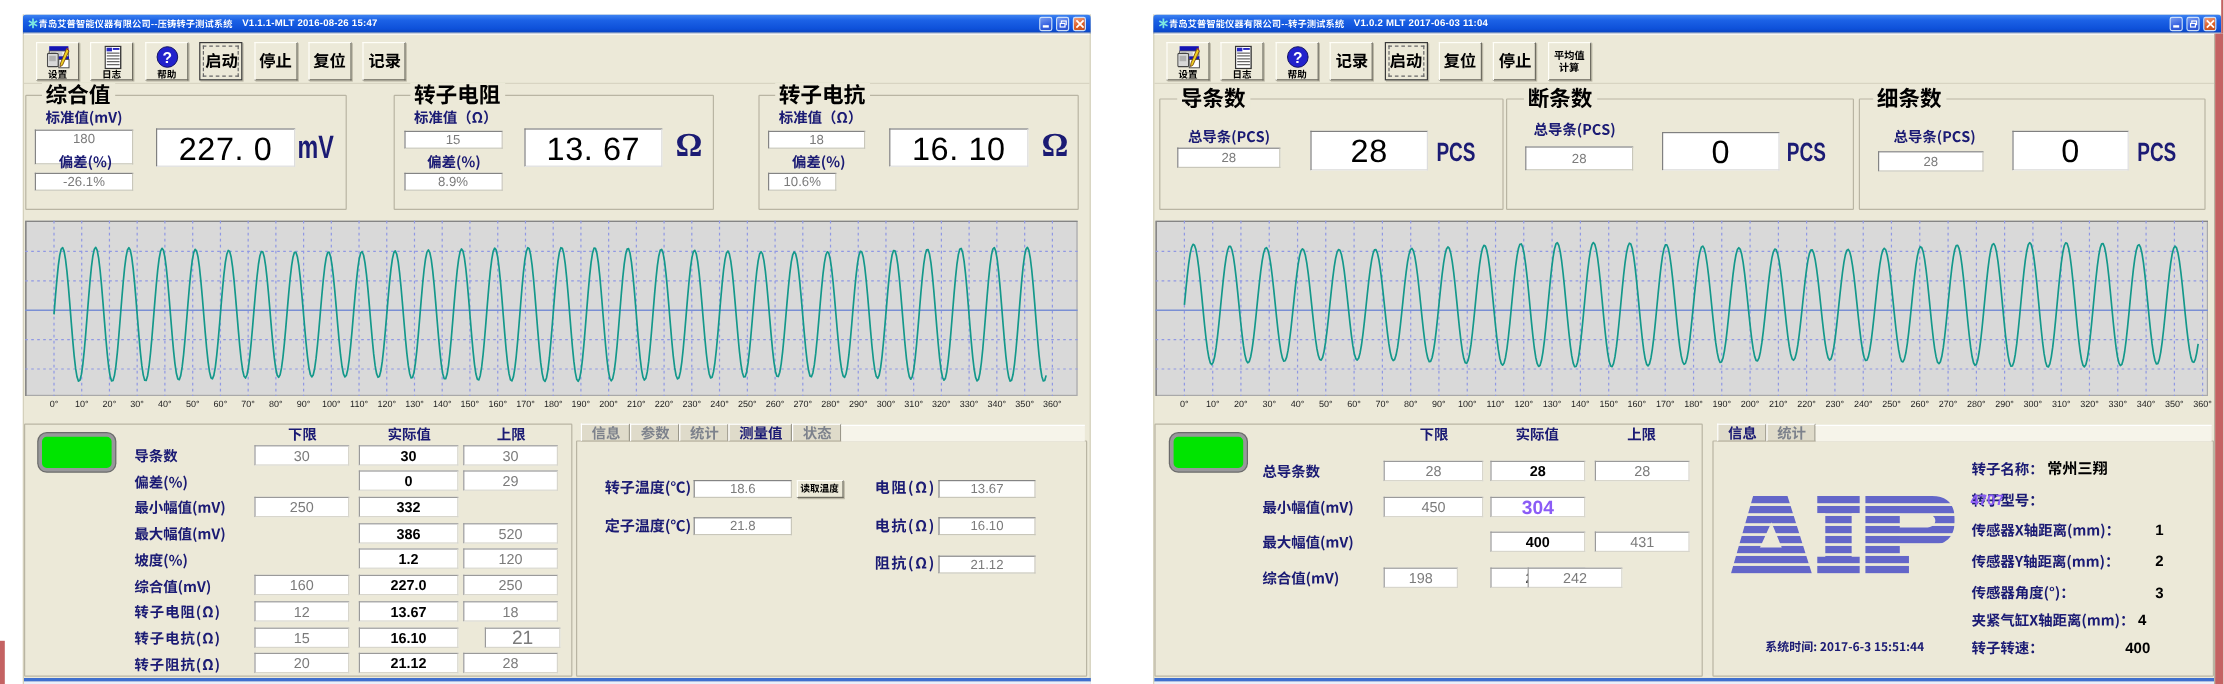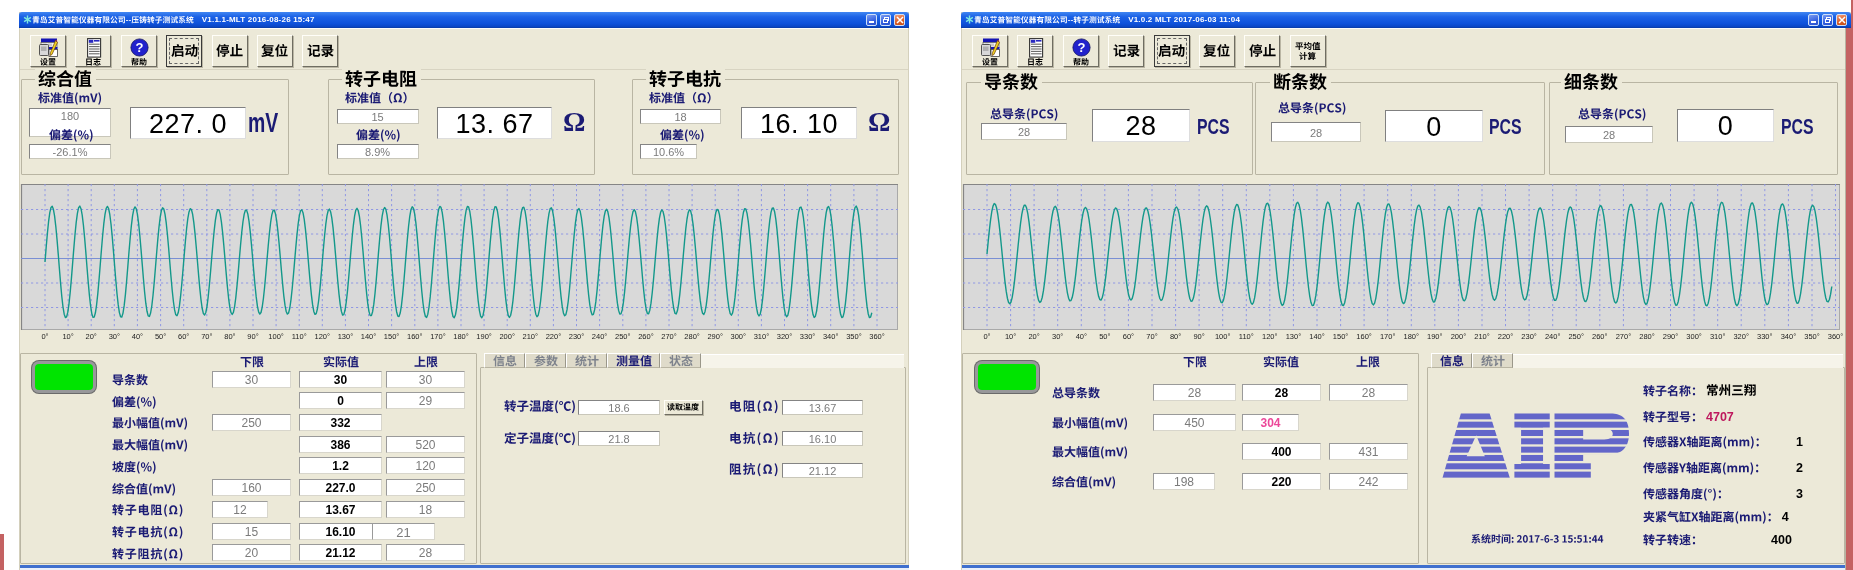--- a/index.html
+++ b/index.html
@@ -555,37 +555,37 @@
     <g fill="#1b1b74" transform="scale(1,-1)">
       <use href="#u8F6C" x="0"></use>
       <use href="#u5B50" x="1067"></use>
       <use href="#u7535" x="2133"></use>
       <use href="#u963B" x="3200"></use>
       <use href="#u0028" x="4267"></use>
       <use href="#u03A9" x="4711"></use>
       <use href="#u0029" x="5575"></use>
     </g>
   </svg>
-<div class="lim" style="left:212px;top:500.82px;width:56px;height:17px;line-height:17px;font-size:12px;color:#7b7b7b;">12</div>
+<div class="lim" style="left:212px;top:500.82px;width:79px;height:17px;line-height:17px;font-size:12px;color:#7b7b7b;">12</div>
 <div class="lim" style="left:299px;top:500.82px;width:83px;height:17px;line-height:17px;font-size:12px;color:#000;font-weight:bold;">13.67</div>
 <div class="lim" style="left:386px;top:500.82px;width:79px;height:17px;line-height:17px;font-size:12px;color:#7b7b7b;">18</div>
 <svg class="ct " style="left:112.0px;top:525.9px;width:72.2px;height:12.0px" viewBox="0 -858 6020 1000">
     <g fill="#1b1b74" transform="scale(1,-1)">
       <use href="#u8F6C" x="0"></use>
       <use href="#u5B50" x="1067"></use>
       <use href="#u7535" x="2133"></use>
       <use href="#u6297" x="3200"></use>
       <use href="#u0028" x="4267"></use>
       <use href="#u03A9" x="4711"></use>
       <use href="#u0029" x="5575"></use>
     </g>
   </svg>
 <div class="lim" style="left:212px;top:522.54px;width:79px;height:17px;line-height:17px;font-size:12px;color:#7b7b7b;">15</div>
 <div class="lim" style="left:299px;top:522.54px;width:83px;height:17px;line-height:17px;font-size:12px;color:#000;font-weight:bold;">16.10</div>
-<div class="lim" style="left:372px;top:522.54px;width:63px;height:17px;line-height:17px;font-size:13px;color:#7b7b7b;">21</div>
+<div class="lim" style="left:404px;top:522.54px;width:63px;height:17px;line-height:17px;font-size:16px;color:#7b7b7b;">21</div>
 <svg class="ct " style="left:112.0px;top:547.7px;width:72.2px;height:12.0px" viewBox="0 -858 6020 1000">
     <g fill="#1b1b74" transform="scale(1,-1)">
       <use href="#u8F6C" x="0"></use>
       <use href="#u5B50" x="1067"></use>
       <use href="#u963B" x="2133"></use>
       <use href="#u6297" x="3200"></use>
       <use href="#u0028" x="4267"></use>
       <use href="#u03A9" x="4711"></use>
       <use href="#u0029" x="5575"></use>
     </g>
@@ -1035,21 +1035,21 @@
       <use href="#u5C0F" x="1000"></use>
       <use href="#u5E45" x="2000"></use>
       <use href="#u503C" x="3000"></use>
       <use href="#u0028" x="4000"></use>
       <use href="#u006D" x="4378"></use>
       <use href="#u0056" x="5342"></use>
       <use href="#u0029" x="5961"></use>
     </g>
   </svg>
 <div class="lim" style="left:1153px;top:413.6px;width:83px;height:17px;line-height:17px;font-size:12px;color:#7b7b7b;">450</div>
-<div class="lim" style="left:1242px;top:413.6px;width:57px;height:17px;line-height:17px;font-size:12px;color:#ec4899;font-weight:bold;">304</div>
+<div class="lim" style="left:1242px;top:413.6px;width:79px;height:17px;line-height:17px;font-size:16px;color:#8b5cf6;font-weight:bold;">304</div>
 <svg class="ct " style="left:1052.0px;top:446.4px;width:76.1px;height:12.0px" viewBox="0 -858 6339 1000">
     <g fill="#1b1b74" transform="scale(1,-1)">
       <use href="#u6700" x="0"></use>
       <use href="#u5927" x="1000"></use>
       <use href="#u5E45" x="2000"></use>
       <use href="#u503C" x="3000"></use>
       <use href="#u0028" x="4000"></use>
       <use href="#u006D" x="4378"></use>
       <use href="#u0056" x="5342"></use>
       <use href="#u0029" x="5961"></use>
@@ -1063,21 +1063,21 @@
       <use href="#u5408" x="1000"></use>
       <use href="#u503C" x="2000"></use>
       <use href="#u0028" x="3000"></use>
       <use href="#u006D" x="3378"></use>
       <use href="#u0056" x="4342"></use>
       <use href="#u0029" x="4961"></use>
     </g>
   </svg>
 <div class="lim" style="left:1153px;top:472.8px;width:62px;height:17px;line-height:17px;font-size:12px;color:#7b7b7b;">198</div>
 <div class="lim" style="left:1242px;top:472.8px;width:79px;height:17px;line-height:17px;font-size:12px;color:#000;font-weight:bold;">220</div>
-<div class="lim" style="left:1329px;top:472.8px;width:79px;height:17px;line-height:17px;font-size:12px;color:#7b7b7b;">242</div>
+<div class="lim" style="left:1273px;top:472.8px;width:79px;height:17px;line-height:17px;font-size:12px;color:#7b7b7b;">242</div>
 <fieldset class="gb" style="left:1427px;top:367px;width:418px;height:196.5px;background:#ece9d8"></fieldset>
 <div class="tab" style="left:1431px;top:352.5px;width:41.0px;height:15px"></div>
 <svg class="ct " style="left:1439.5px;top:354.7px;width:24.0px;height:12.0px" viewBox="0 -858 2000 1000">
     <g fill="#1b1b74" transform="scale(1,-1)">
       <use href="#u4FE1" x="0"></use>
       <use href="#u606F" x="1000"></use>
     </g>
   </svg>
 <div class="tab" style="left:1472.0px;top:352.5px;width:41.0px;height:15px"></div>
 <svg class="ct " style="left:1480.5px;top:354.7px;width:24.0px;height:12.0px" viewBox="0 -858 2000 1000">
@@ -1151,21 +1151,21 @@
   </svg>
 <svg class="ct " style="left:1643.0px;top:410.5px;width:60.0px;height:12.0px" viewBox="0 -858 5000 1000">
     <g fill="#1b1b74" transform="scale(1,-1)">
       <use href="#u8F6C" x="0"></use>
       <use href="#u5B50" x="1000"></use>
       <use href="#u578B" x="2000"></use>
       <use href="#u53F7" x="3000"></use>
       <use href="#uFF1A" x="4000"></use>
     </g>
   </svg>
-<span class="ab" style="left:1706.0px;top:409.5px;font-size:12.5px;color:#be185d;font-weight:bold;">4707</span>
+<span class="ab" style="left:1642px;top:409.5px;font-size:12.5px;color:#8b5cf6;font-weight:bold;">4707</span>
 <svg class="ct " style="left:1643.0px;top:436.0px;width:123.7px;height:12.0px" viewBox="0 -858 10311 1000">
     <g fill="#1b1b74" transform="scale(1,-1)">
       <use href="#u4F20" x="0"></use>
       <use href="#u611F" x="1000"></use>
       <use href="#u5668" x="2000"></use>
       <use href="#u0058" x="3000"></use>
       <use href="#u8F74" x="3627"></use>
       <use href="#u8DDD" x="4627"></use>
       <use href="#u79BB" x="5627"></use>
       <use href="#u0028" x="6627"></use>

